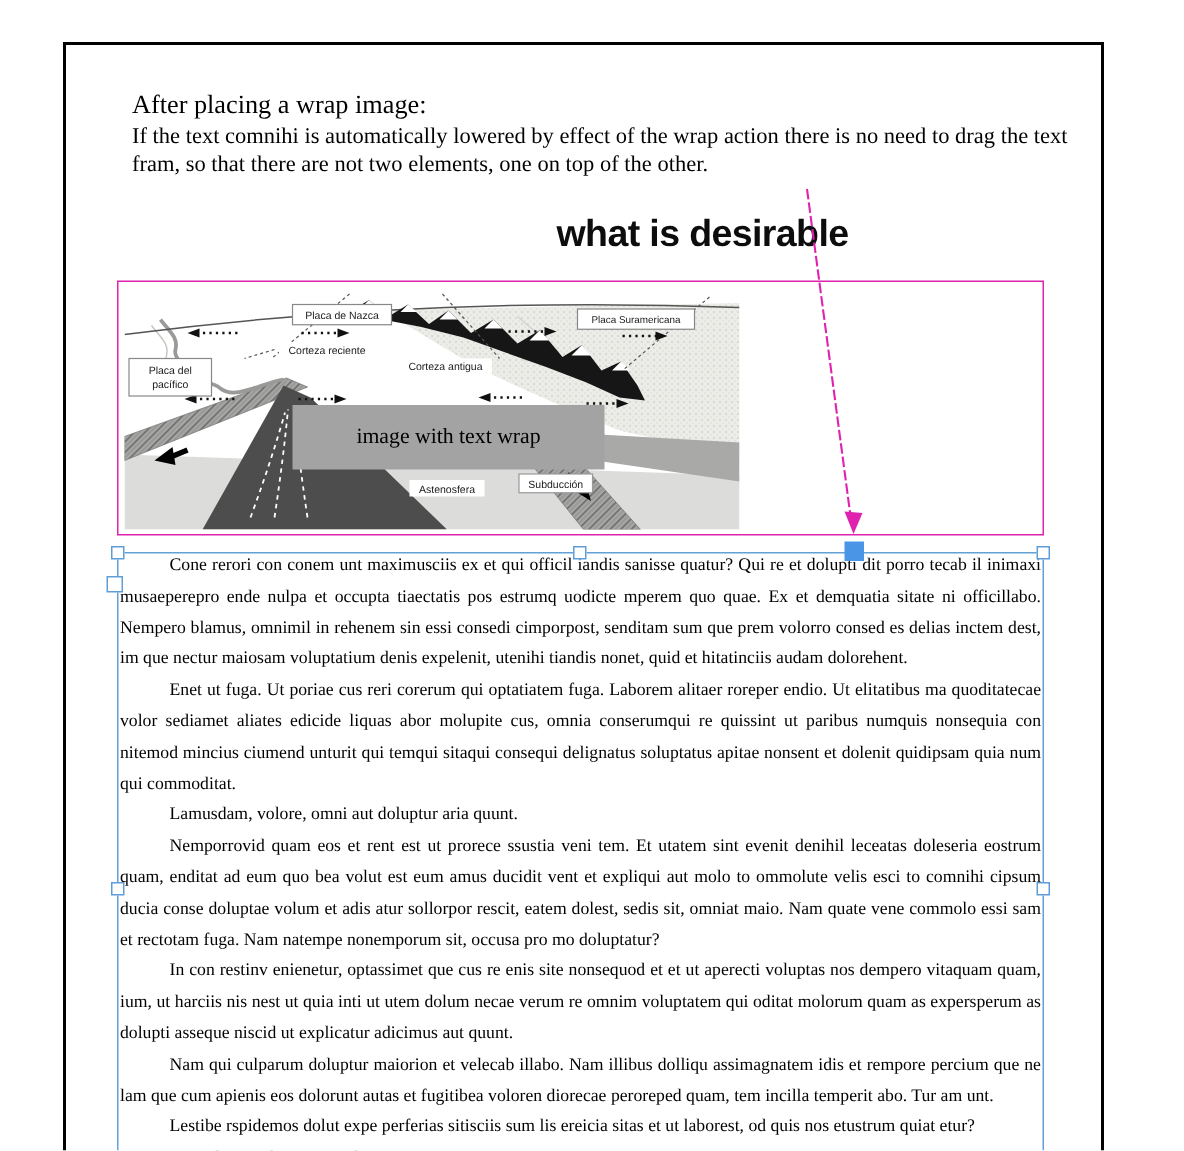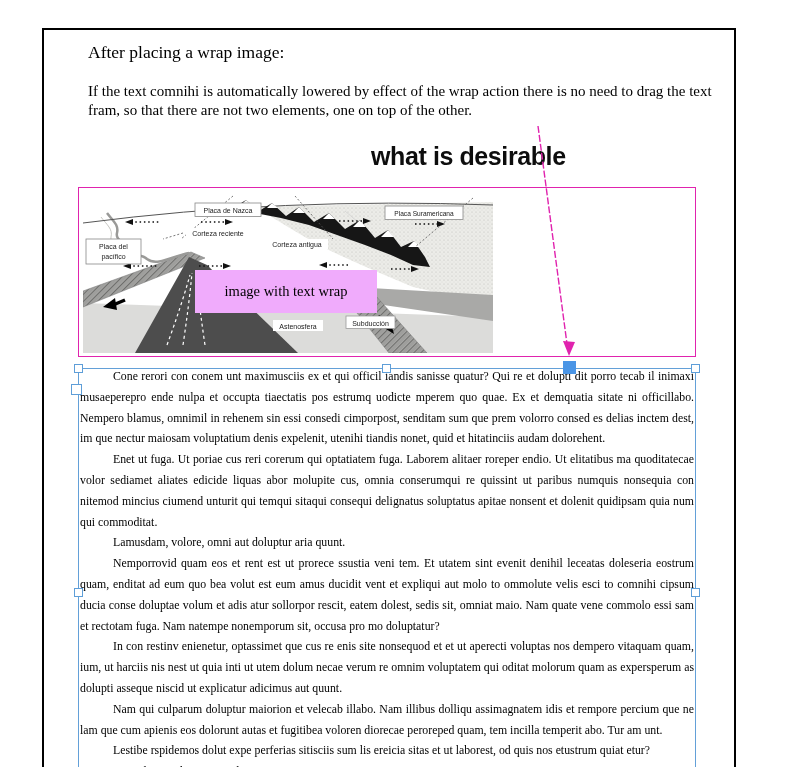--- a/index.html
+++ b/index.html
@@ -5,41 +5,41 @@
   html,body{margin:0;padding:0;}
   body{
     width:789px;height:767px;position:relative;overflow:hidden;
     background:#ffffff;font-family:"Liberation Serif", serif;color:#000;
   }
   .page-border{
     position:absolute;left:42px;top:28px;width:694px;height:739px;
     border:2px solid #000;border-bottom:none;box-sizing:border-box;
   }
   .tutorial-title{
-    position:absolute;left:88px;top:41px;font-size:17.5px;line-height:22px;
+    position:absolute;left:88px;top:58px;font-size:17.5px;line-height:22px;
   }
   .tutorial-note{
     position:absolute;left:88px;top:82px;width:632px;
     font-size:15px;line-height:18.8px;
   }
   .callout{
     position:absolute;left:371px;top:142px;
     font-family:"Liberation Sans", sans-serif;font-weight:bold;
     font-size:25px;letter-spacing:-0.4px;color:#0d0d0d;
   }
   .image-frame{
     position:absolute;left:78px;top:187px;width:618px;height:170px;
     border:1px solid #e023ae;box-sizing:border-box;background:#fff;
   }
   .diagram{
     position:absolute;left:83px;top:195px;width:410px;height:158px;
   }
   .wrap-label{
-    position:absolute;left:195px;top:270px;width:182px;height:43px;
-    background:#f0abfc;display:flex;align-items:center;justify-content:center;
+    position:absolute;left:195px;top:270px;width:208px;height:43px;
+    background:#a3a3a3;display:flex;align-items:center;justify-content:center;
     font-size:14.5px;z-index:5;
   }
   .text-frame{
     position:absolute;left:78px;top:368px;width:618px;height:399px;
     border:1px solid #63a0d8;border-bottom:none;box-sizing:border-box;
   }
   .galley{
     position:absolute;left:80px;top:366px;width:614px;z-index:2;
   }
   .galley p{

